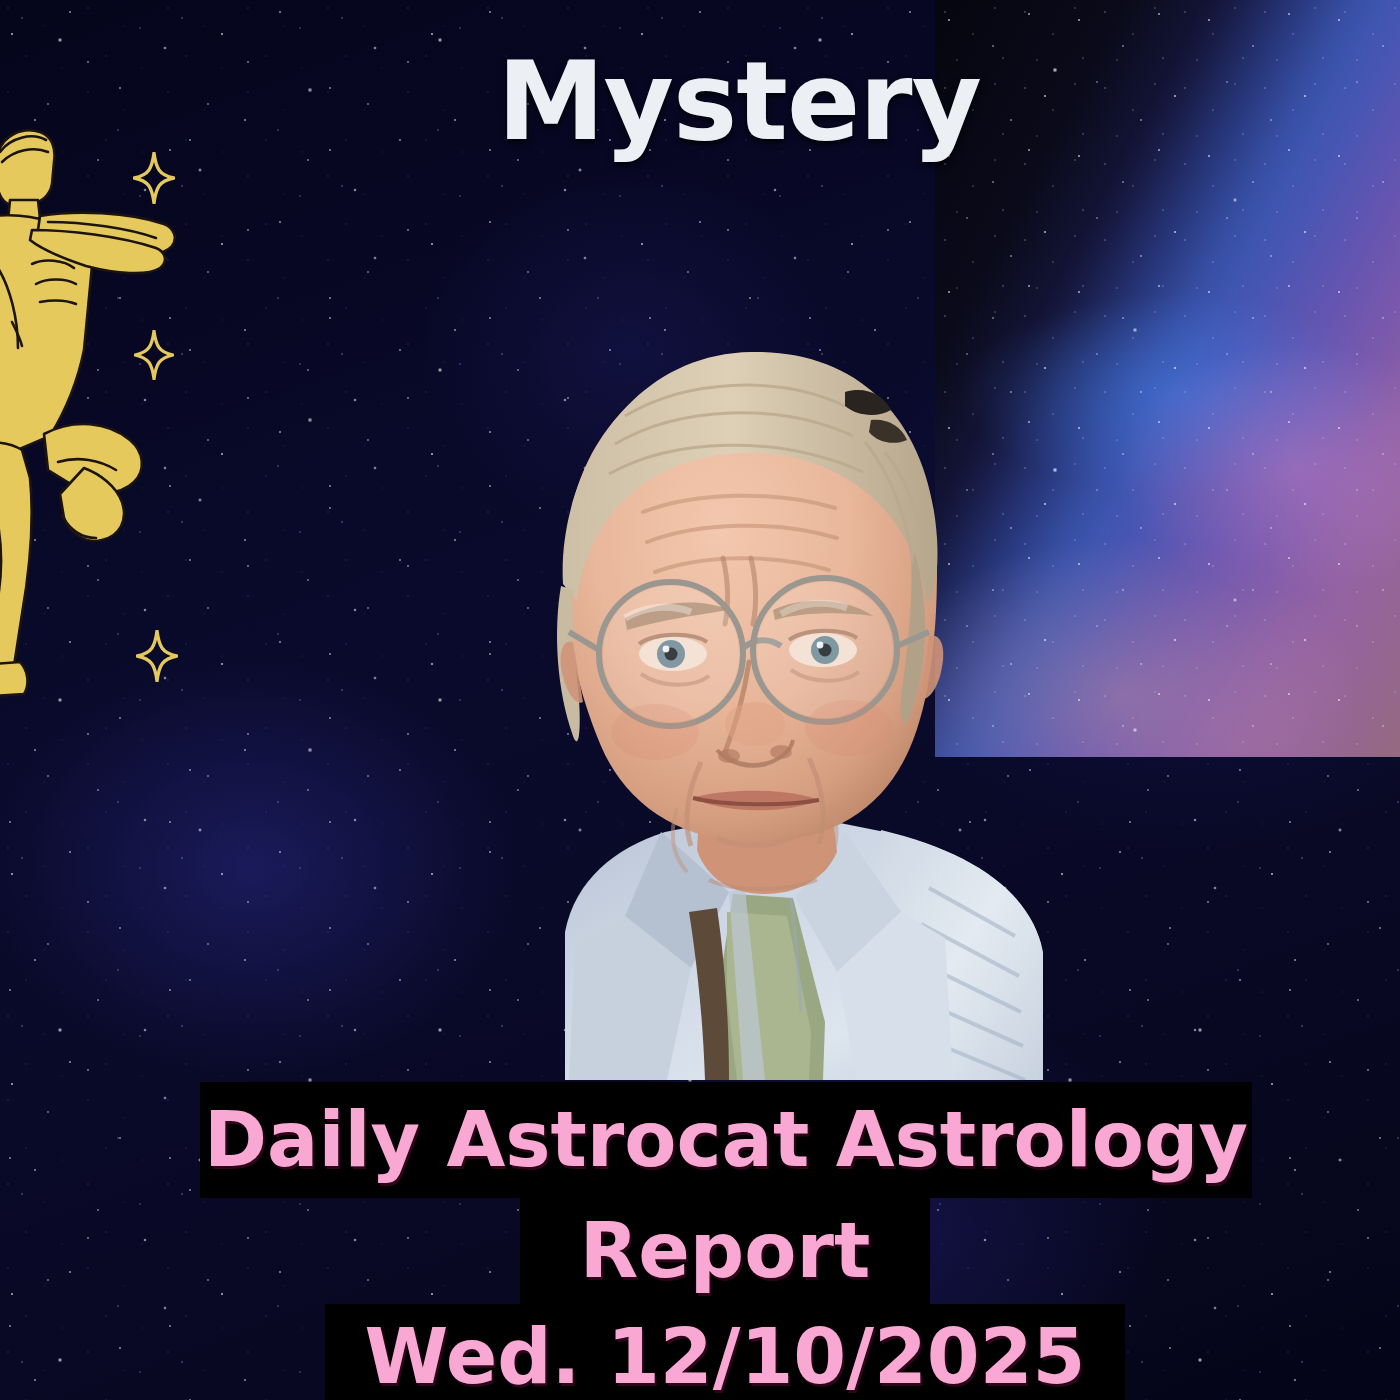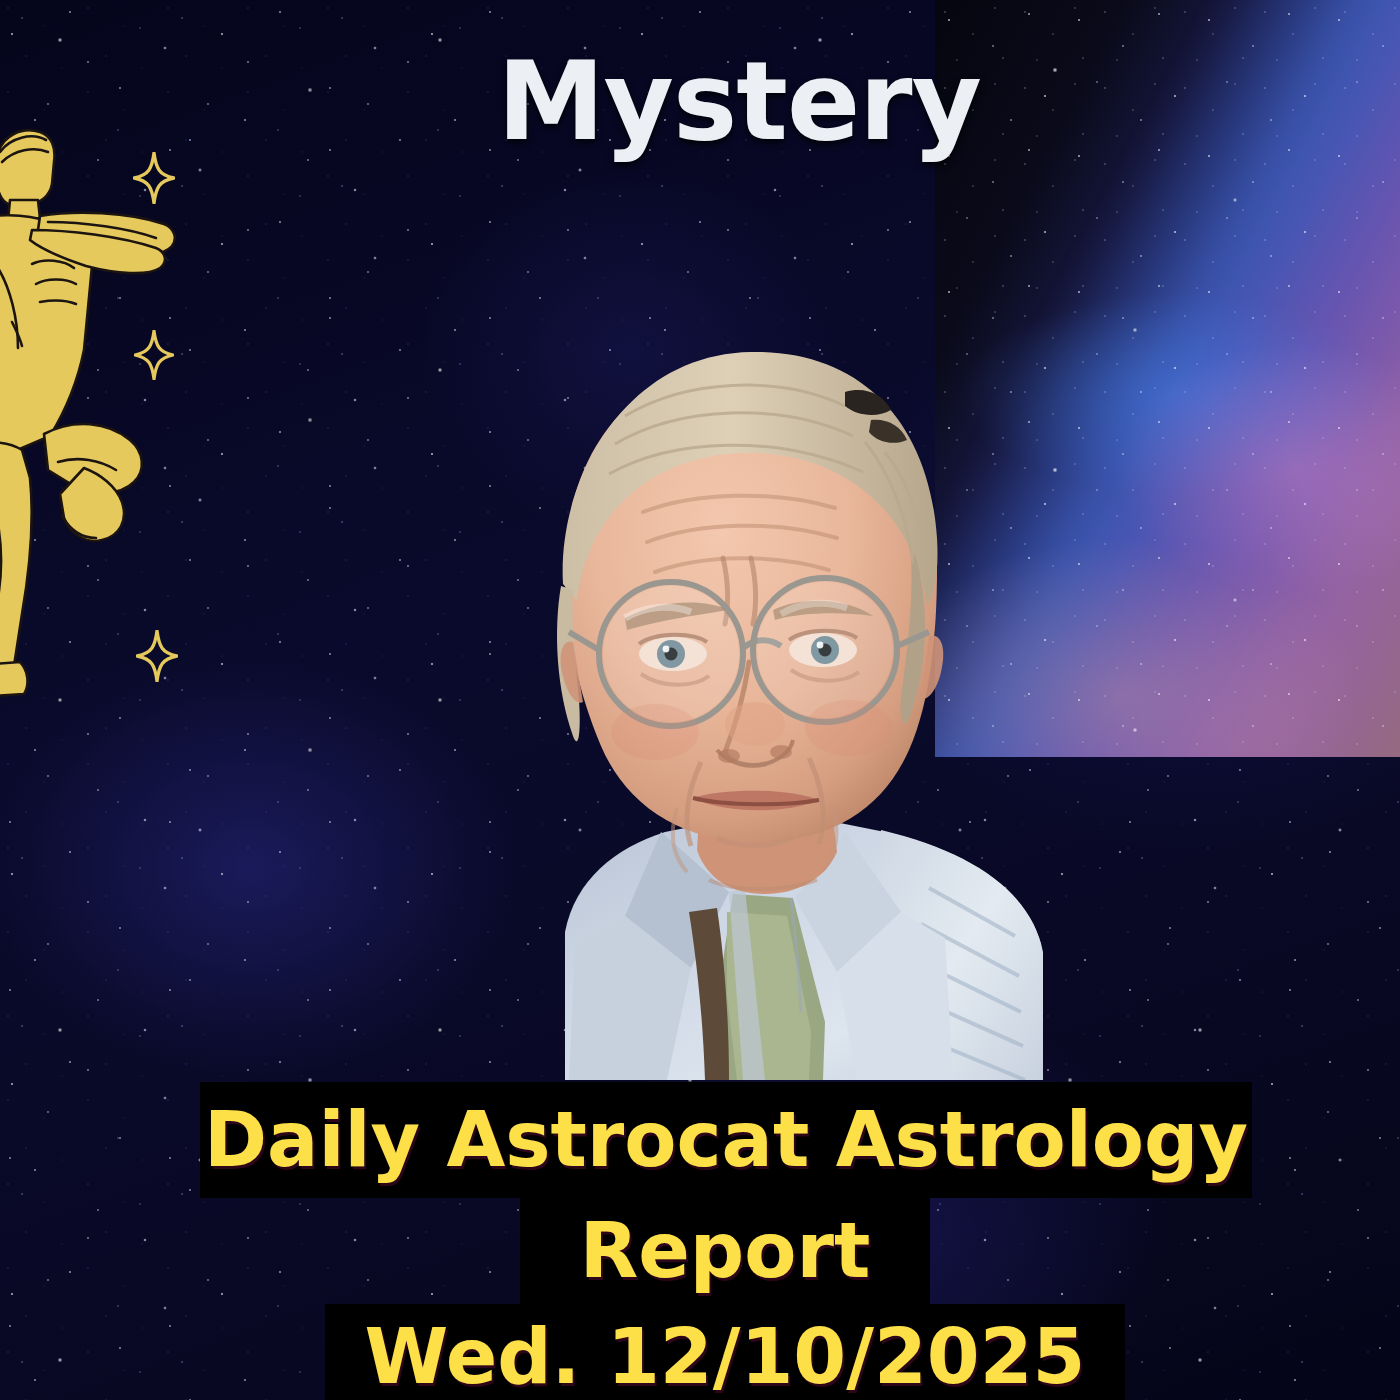--- a/index.html
+++ b/index.html
@@ -165,21 +165,21 @@
     line-height:1;
     text-shadow:0 3px 7px rgba(0,0,0,.85);
     font-family:"DejaVu Sans", sans-serif;
     margin-left:39px;
   }
 
   
   .band{
     position:absolute;
     background:#000;
-    color:#fde047;
+    color:#f9a8d4;
     font-weight:bold;
     font-family:"DejaVu Sans", sans-serif;
     text-align:left;
     line-height:1;
     white-space:nowrap;
     display:flex;align-items:center;justify-content:center;
     text-shadow:2px 3px 0 rgba(60,8,34,.75);
   }
   .band-1{
     left:200px;top:1082px;width:1052px;height:116px;

